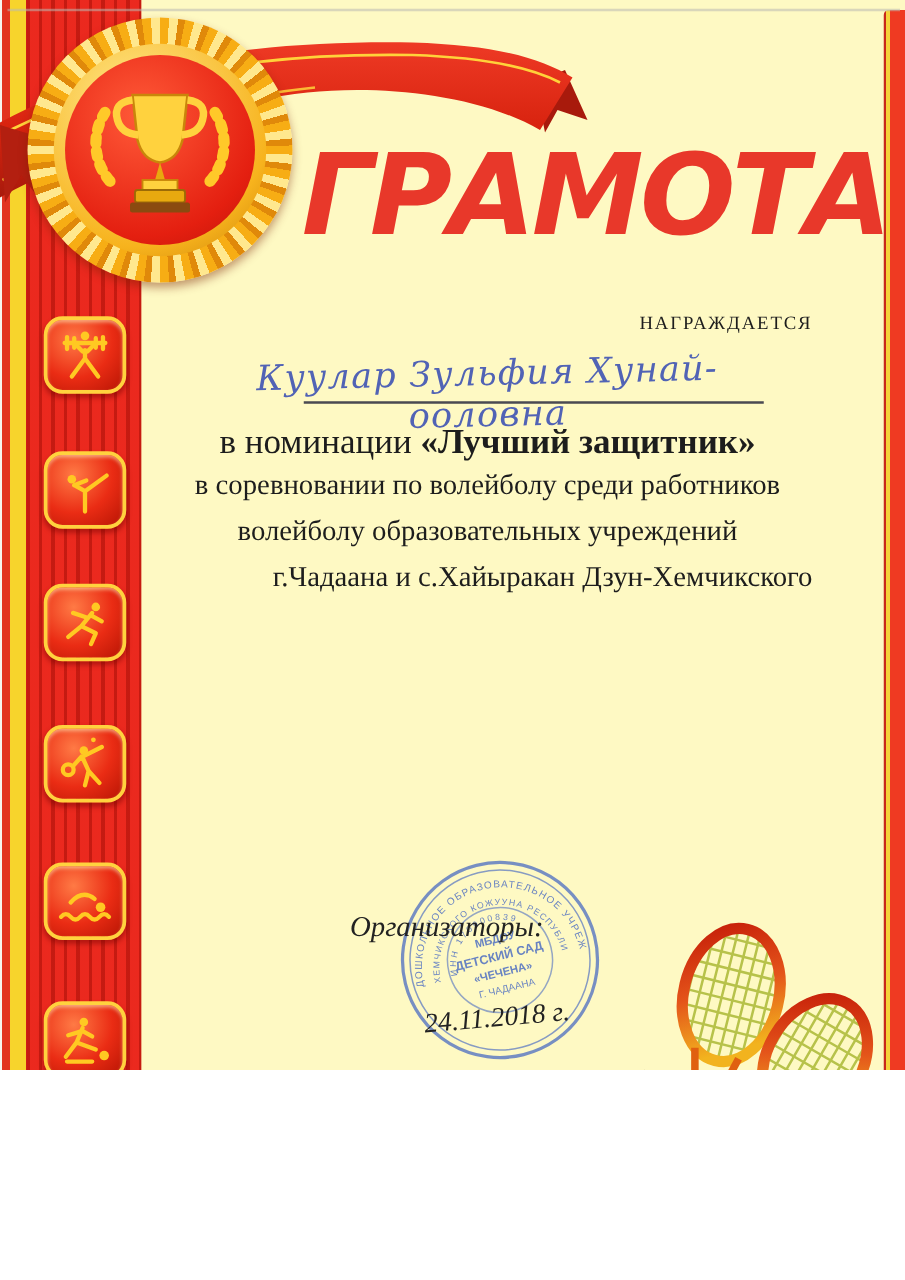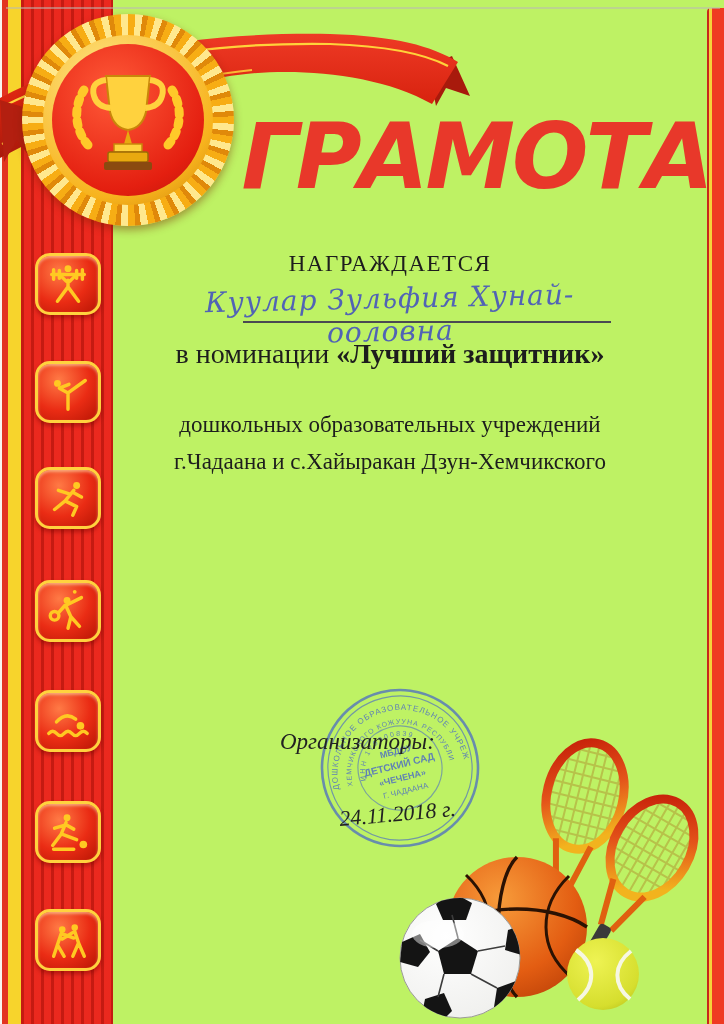--- a/index.html
+++ b/index.html
@@ -1,16 +1,16 @@
 <!DOCTYPE html>
 <html><head>
 <meta charset="utf-8">
 <style>
   html,body{margin:0;padding:0;background:#ffffff;}
-  .page{position:relative;width:724px;height:1024px;background:#bef264;overflow:hidden;
+  .page{position:relative;width:724px;height:856px;background:#fef9c3;overflow:hidden;
         font-family:"Liberation Serif",serif;}
   
   .sidebar{position:absolute;left:0;top:0;bottom:0;width:113px;
     background:linear-gradient(to right,#f7f6f0 0 2px,#e23420 2px 8px,#f7d42c 8px 21px,#e8251d 21px 113px);}
   .sidebar .pinstripes{position:absolute;left:21px;top:0;bottom:0;width:92px;
     background:repeating-linear-gradient(to right,rgba(168,18,8,.55) 0 3px,rgba(255,70,40,.12) 3px 10px);}
   .icon-tile{position:absolute;left:35px;width:66px;height:62px;border-radius:15px;
     background:radial-gradient(circle at 35% 28%,#ff7a45 0%,#ea2c14 55%,#b81504 100%);
     border:3px solid #ffd23e;box-shadow:0 3px 4px rgba(110,0,0,.45), inset 0 2px 3px rgba(255,255,200,.5);
     display:flex;align-items:center;justify-content:center;box-sizing:border-box;}
@@ -31,29 +31,29 @@
   .medal .gold-ring{position:absolute;inset:21px;border-radius:50%;
     background:radial-gradient(circle at 38% 30%,#ffe98e,#f7b31d 70%,#c97f06);}
   .medal .red-core{position:absolute;inset:30px;border-radius:50%;
     background:radial-gradient(circle at 40% 32%,#ff5a38,#e41f10 70%,#bc1407);
     display:flex;align-items:center;justify-content:center;}
   .title{position:absolute;left:238px;top:108px;width:476px;z-index:4;
     font-family:"DejaVu Sans",sans-serif;font-style:italic;font-weight:bold;
     font-size:90px;line-height:1.08;letter-spacing:-3px;color:#e8382a;text-align:center;}
   
   .cert-line{position:absolute;left:130px;width:520px;text-align:center;color:#1d1d1d;}
-  .awarded{top:251px;font-size:23px;letter-spacing:1.5px;}
+  .awarded{top:251px;font-size:15px;letter-spacing:1.5px;text-align:right;}
   .name-line{top:282px;left:150px;width:480px;font-family:"DejaVu Serif",serif;font-style:italic;
     font-size:28px;color:#5163b5;transform:rotate(-1.3deg);letter-spacing:1px;}
   .name-underline{position:absolute;left:243px;top:321px;width:368px;height:2px;background:#4a4a52;}
   .nomination{top:338px;font-size:28px;}
   .nomination b{font-weight:bold;}
   .body-1{top:375px;font-size:23px;}
   .body-2{top:412px;font-size:23px;}
-  .body-3{top:449px;font-size:23px;}
+  .body-3{top:449px;font-size:23px;text-align:right;}
   .body-4{top:486px;font-size:23px;}
   .org-label{position:absolute;left:280px;top:729px;width:290px;text-align:left;
     font-style:italic;font-size:23px;color:#222;z-index:5;}
   .org-name{position:absolute;left:225px;top:766px;width:348px;text-align:center;
     font-style:italic;font-size:22px;color:#222;z-index:5;}
   .org-date{position:absolute;left:330px;top:801px;width:135px;text-align:center;
     font-style:italic;font-size:22px;color:#222;transform:rotate(-5deg);z-index:5;}
   
   .stamp{position:absolute;left:314px;top:682px;width:172px;height:172px;z-index:4;
     transform:rotate(-14deg);opacity:.85;}
@@ -155,21 +155,22 @@
       </svg>
     </div>
   </div>
 
   <div class="title">ГРАМОТА</div>
 
   <div class="cert-line awarded">НАГРАЖДАЕТСЯ</div>
   <div class="cert-line name-line">Куулар Зульфия Хунай-ооловна</div>
   <div class="name-underline"></div>
   <div class="cert-line nomination"><span>в номинации </span><b>«Лучший защитник»</b></div>
-  <div class="cert-line body-2">дошкольных образовательных учреждений</div>
+  <div class="cert-line body-1">в соревновании по волейболу среди работников</div>
+  <div class="cert-line body-2">волейболу образовательных учреждений</div>
   <div class="cert-line body-3">г.Чадаана и с.Хайыракан  Дзун-Хемчикского</div>
 
   <div class="org-label">Организаторы:</div>
   <div class="org-date">24.11.2018 г.</div>
 
   <svg class="stamp" viewBox="0 0 172 172">
     <defs>
       <path id="arcOuter" d="M 22,92 A 64,64 0 1 1 150,92"></path>
       <path id="arcMid" d="M 36,92 A 50,50 0 1 1 136,92"></path>
       <path id="arcInn" d="M 50,90 A 36,36 0 1 1 122,90"></path>

